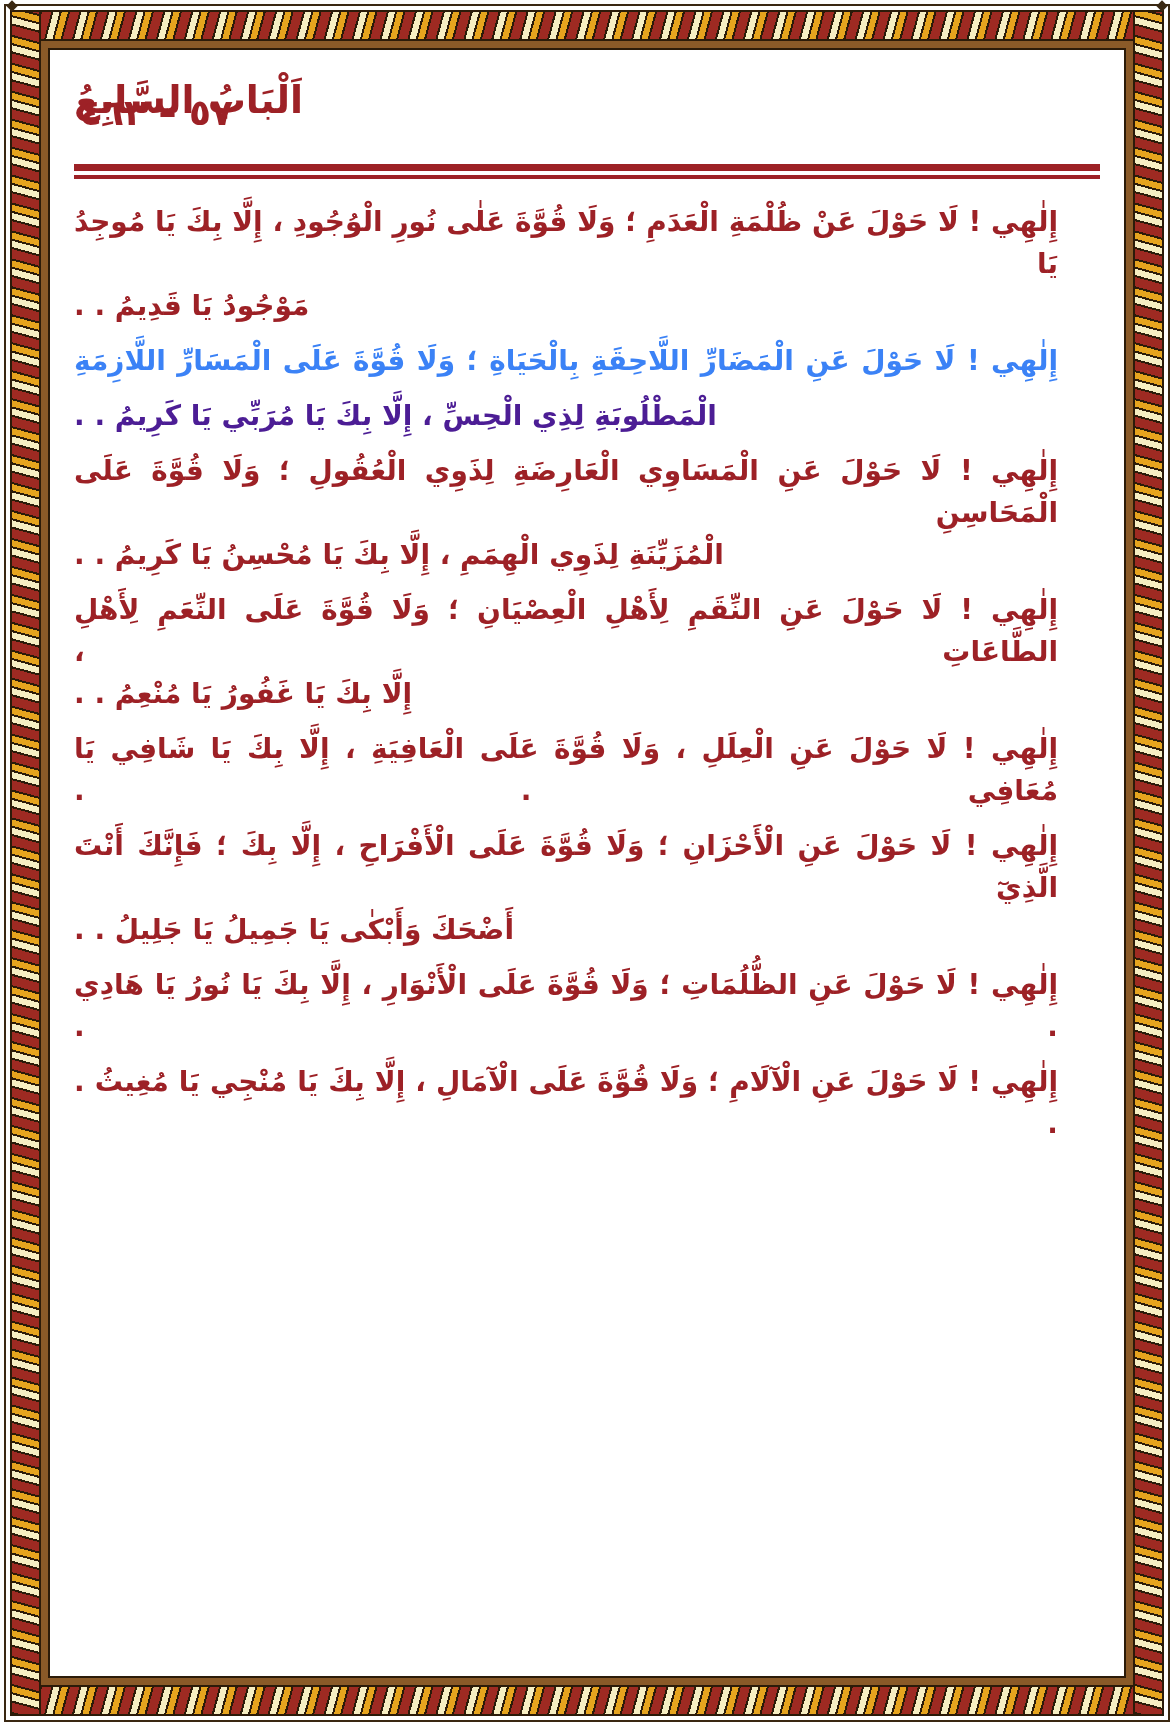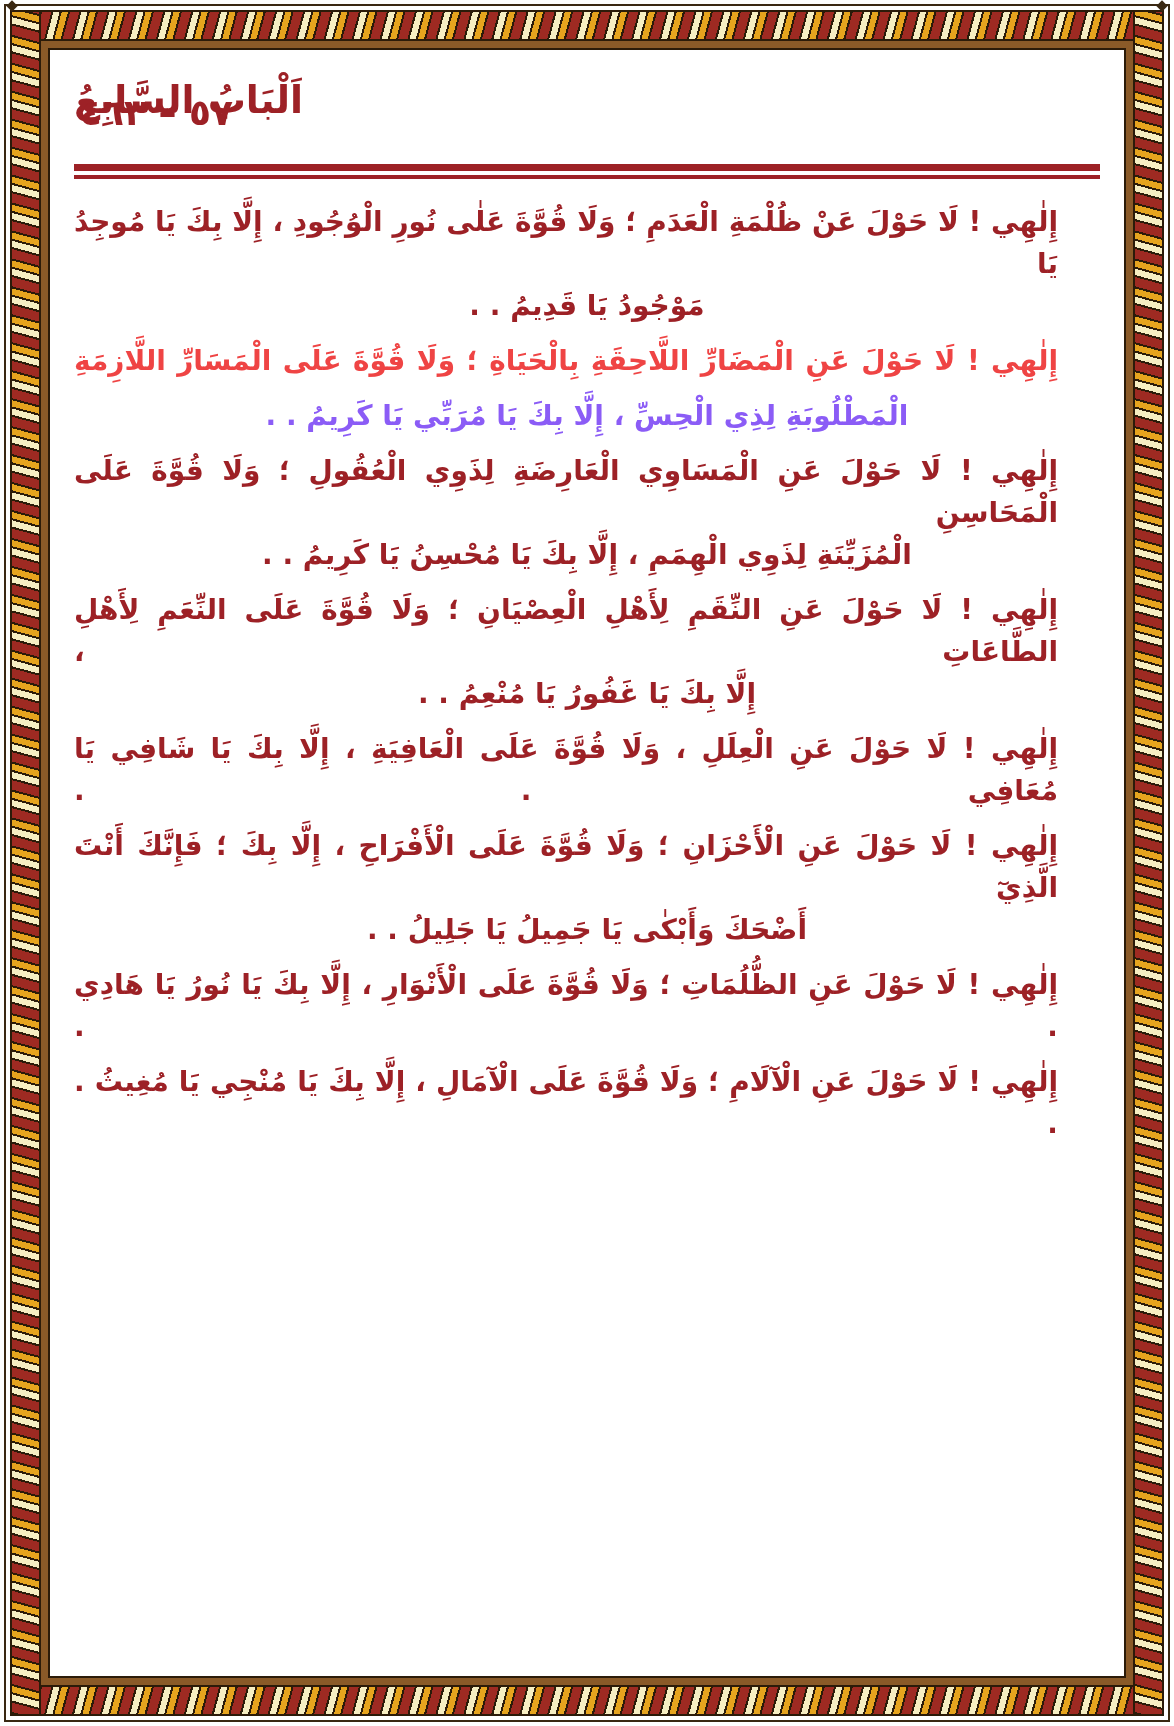--- a/index.html
+++ b/index.html
@@ -33,21 +33,21 @@
   .content{position:absolute;inset:52px;padding:14px 22px 10px 22px;direction:rtl;}
   .header-row{position:relative;height:88px;}
   .page-number{position:absolute;left:6px;top:26px;font-size:36px;font-weight:bold;letter-spacing:2px;}
   .chapter-title{text-align:left;font-size:38px;font-weight:bold;padding-top:12px;}
   .header-rule{height:4px;background:#ffffff;border-top:7px solid;border-bottom:4px solid;margin-top:10px;}
 
   .prayer-text{margin-top:22px;font-size:28px;font-weight:bold;}
   .para{margin:0 0 13px 0;}
   .line{line-height:42px;white-space:normal;}
   .line.j{text-align:justify;text-align-last:justify;text-justify:inter-word;}
-  .line.r{text-align:center;}
+  .line.r{text-align:left;}
   .line.indent{padding-right:42px;}
   .seg{white-space:pre-wrap;}
 </style>
 </head>
 <body>
 
 <div class="outer-line"></div>
 <div class="band band-top"></div>
 <div class="band band-bottom"></div>
 <div class="band band-left"></div>
@@ -61,24 +61,24 @@
     <div class="page-number" style="color: rgb(157, 33, 38);">٥٧ – ٤٦٣</div>
     <div class="chapter-title" style="color: rgb(157, 33, 38);">اَلْبَابُ السَّابِعُ</div>
   </div>
   <div class="header-rule" style="border-color: rgb(157, 33, 38);"></div>
   <div class="prayer-text" id="prayer-text">
       <div class="para">
         <div class="line j indent"><span class="seg" style="color: rgb(157, 33, 38);">إِلٰهِي ! لَا حَوْلَ عَنْ ظُلْمَةِ الْعَدَمِ ؛ وَلَا قُوَّةَ عَلٰى نُورِ الْوُجُودِ ، إِلَّا بِكَ يَا مُوجِدُ يَا</span></div>
         <div class="line r"><span class="seg" style="color: rgb(157, 33, 38);">مَوْجُودُ يَا قَدِيمُ . .</span></div>
       </div>
       <div class="para">
-        <div class="line j indent"><span class="seg" style="color: #ef4444;">إِلٰهِي ! لَا حَوْلَ عَنِ الْمَضَارِّ اللَّاحِقَةِ بِالْحَيَاةِ ؛ وَلَا قُوَّةَ عَلَى الْمَسَارِّ اللَّازِمَةِ</span></div>
+        <div class="line j indent"><span class="seg" style="color: #3b82f6;">إِلٰهِي ! لَا حَوْلَ عَنِ الْمَضَارِّ اللَّاحِقَةِ بِالْحَيَاةِ ؛ وَلَا قُوَّةَ عَلَى الْمَسَارِّ اللَّازِمَةِ</span></div>
       </div>
       <div class="para">
-        <div class="line r"><span class="seg" style="color: #8b5cf6;">الْمَطْلُوبَةِ لِذِي الْحِسِّ ، إِلَّا بِكَ يَا مُرَبِّي يَا كَرِيمُ . .</span></div>
+        <div class="line r"><span class="seg" style="color: #4c1d95;">الْمَطْلُوبَةِ لِذِي الْحِسِّ ، إِلَّا بِكَ يَا مُرَبِّي يَا كَرِيمُ . .</span></div>
       </div>
       <div class="para">
         <div class="line j indent"><span class="seg" style="color: rgb(157, 33, 38);">إِلٰهِي ! لَا حَوْلَ عَنِ الْمَسَاوِي الْعَارِضَةِ لِذَوِي الْعُقُولِ ؛ وَلَا قُوَّةَ عَلَى الْمَحَاسِنِ</span></div>
         <div class="line r"><span class="seg" style="color: rgb(157, 33, 38);">الْمُزَيِّنَةِ لِذَوِي الْهِمَمِ ، إِلَّا بِكَ يَا مُحْسِنُ يَا كَرِيمُ . .</span></div>
       </div>
       <div class="para">
         <div class="line j indent"><span class="seg" style="color: rgb(157, 33, 38);">إِلٰهِي ! لَا حَوْلَ عَنِ النِّقَمِ لِأَهْلِ الْعِصْيَانِ ؛ وَلَا قُوَّةَ عَلَى النِّعَمِ لِأَهْلِ الطَّاعَاتِ ،</span></div>
         <div class="line r"><span class="seg" style="color: rgb(157, 33, 38);">إِلَّا بِكَ يَا غَفُورُ يَا مُنْعِمُ . .</span></div>
       </div>
       <div class="para">

